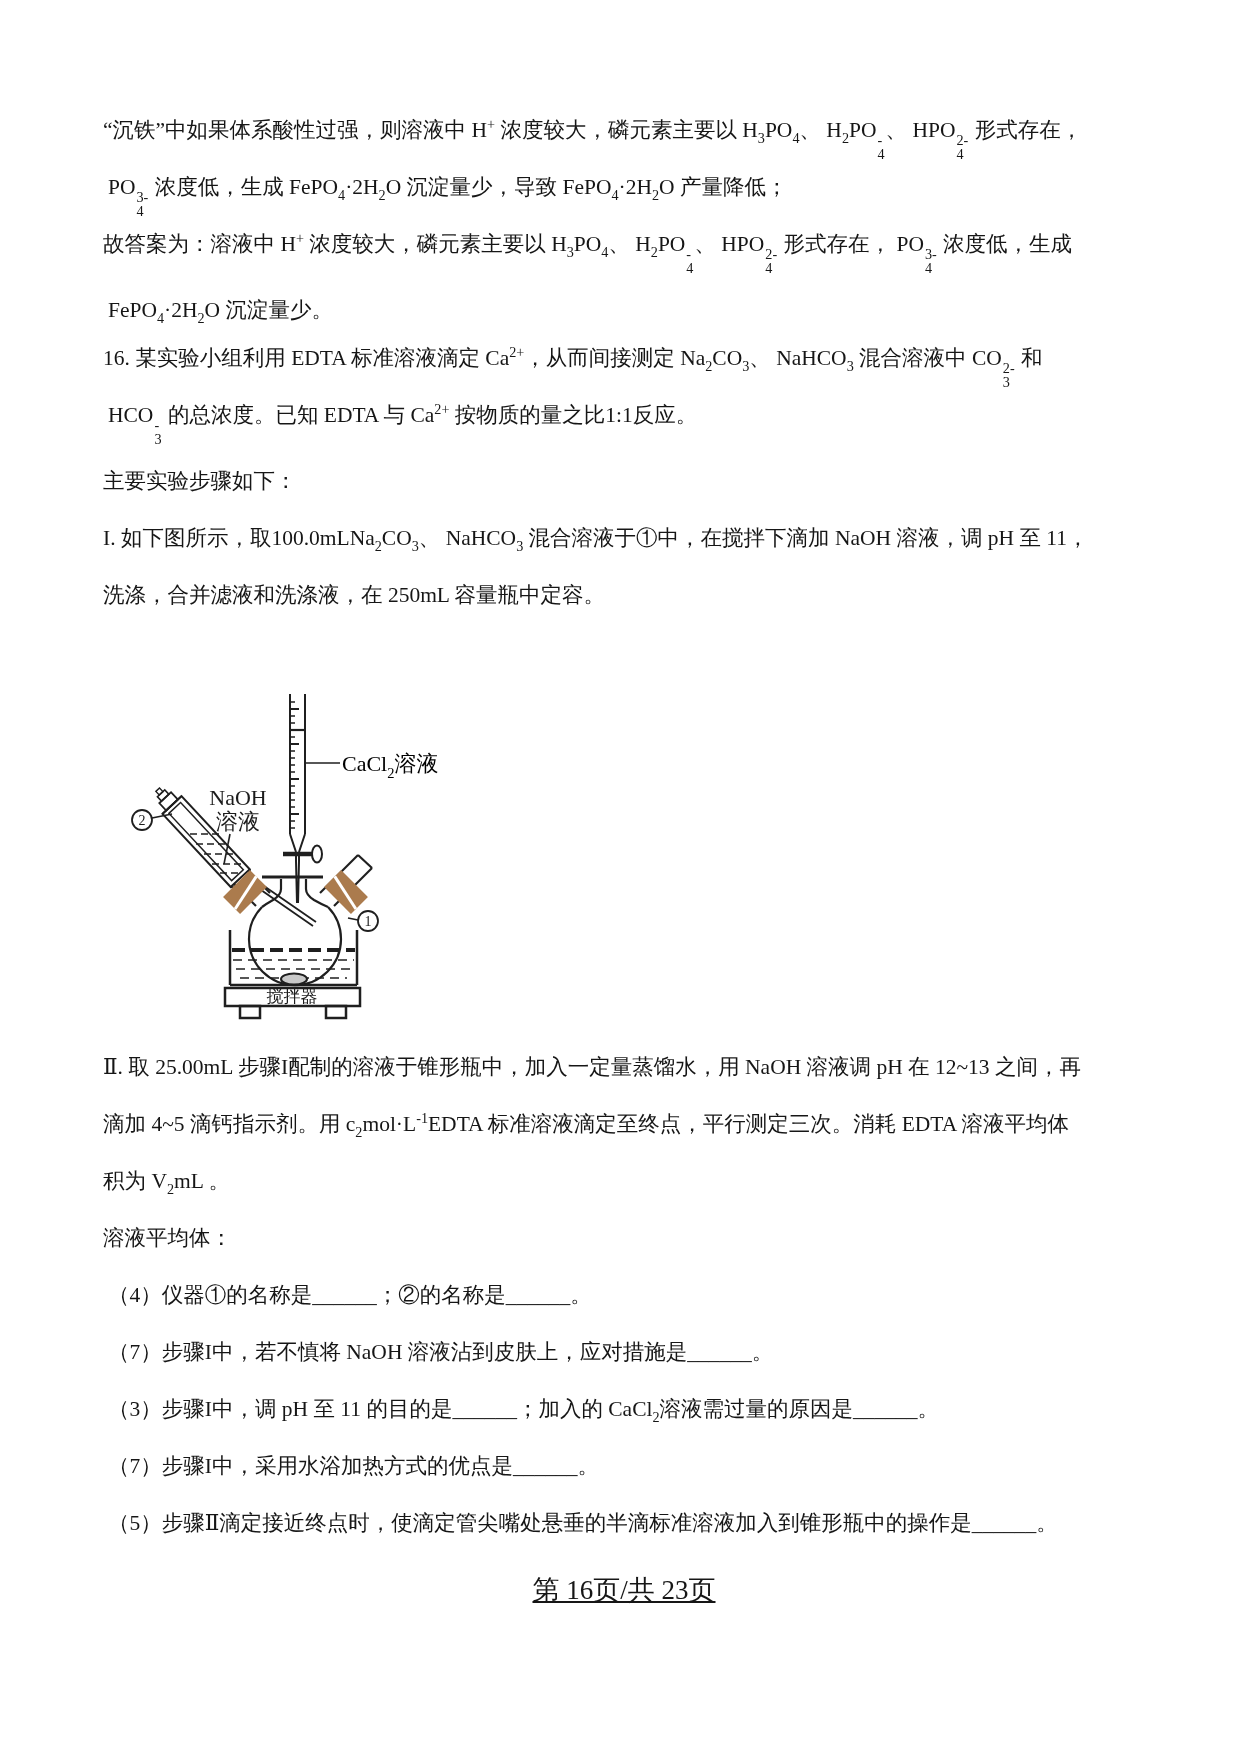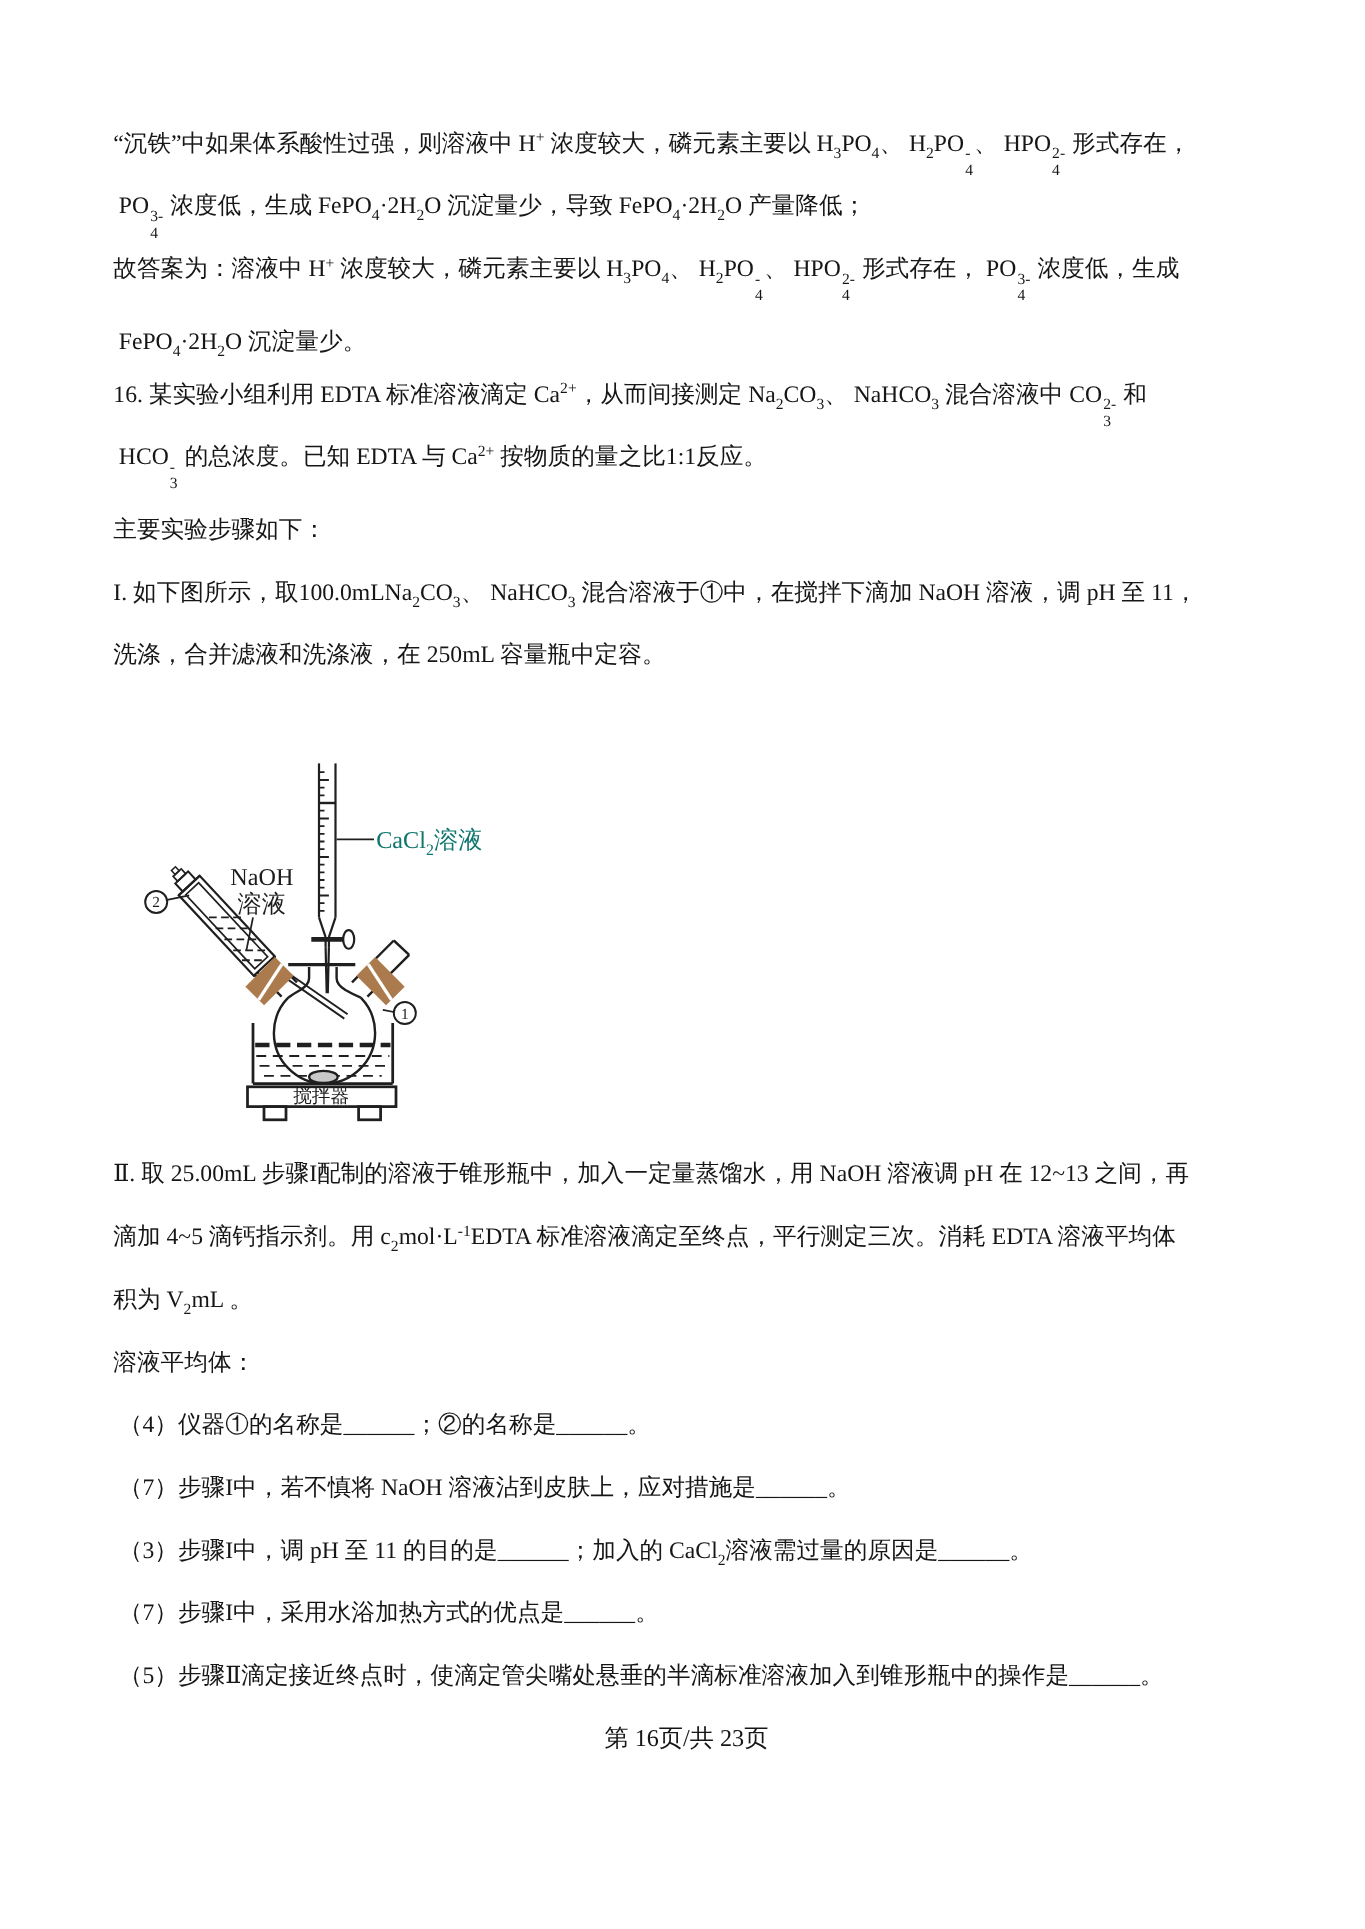--- a/index.html
+++ b/index.html
@@ -17,23 +17,23 @@
   .line{height:57px;display:flex;align-items:center;white-space:nowrap;}
   .indent{padding-left:5px;}
   sub,sup{font-size:66%;line-height:0;}
   sub{vertical-align:-0.45em;}
   sup{vertical-align:0.55em;}
   .stk{display:inline-flex;flex-direction:column;align-items:flex-start;
        font-size:66%;line-height:1.02;vertical-align:-0.55em;margin:0 1px;}
   .stk span{display:block;}
   .diagram{position:relative;width:400px;height:350px;margin:65px 0 0 17px;}
   .diagram svg{position:absolute;left:0;top:0;}
-  .dlabel{position:absolute;white-space:nowrap;color:#0f766e;}
+  .dlabel{position:absolute;white-space:nowrap;color:#000000;}
   .dlabel.burette-label{left:222px;top:61px;font-size:22px;}
-  .footer{height:57px;display:flex;align-items:center;justify-content:center;font-size:22px;}
+  .footer{height:57px;display:flex;align-items:flex-end;justify-content:center;font-size:27px;text-decoration:underline;}
   svg text{fill:#1c1c1c;font-family:"Liberation Serif","DejaVu Serif",serif;}
 </style>
 </head>
 <body>
 
 <div class="page">
 
   <div class="line">
       <span>“沉铁”中如果体系酸性过强，则溶液中 H<sup>+</sup> 浓度较大，磷元素主要以 H<sub>3</sub>PO<sub>4</sub>、 H<sub>2</sub>PO<span class="stk">
           <span>-</span>

